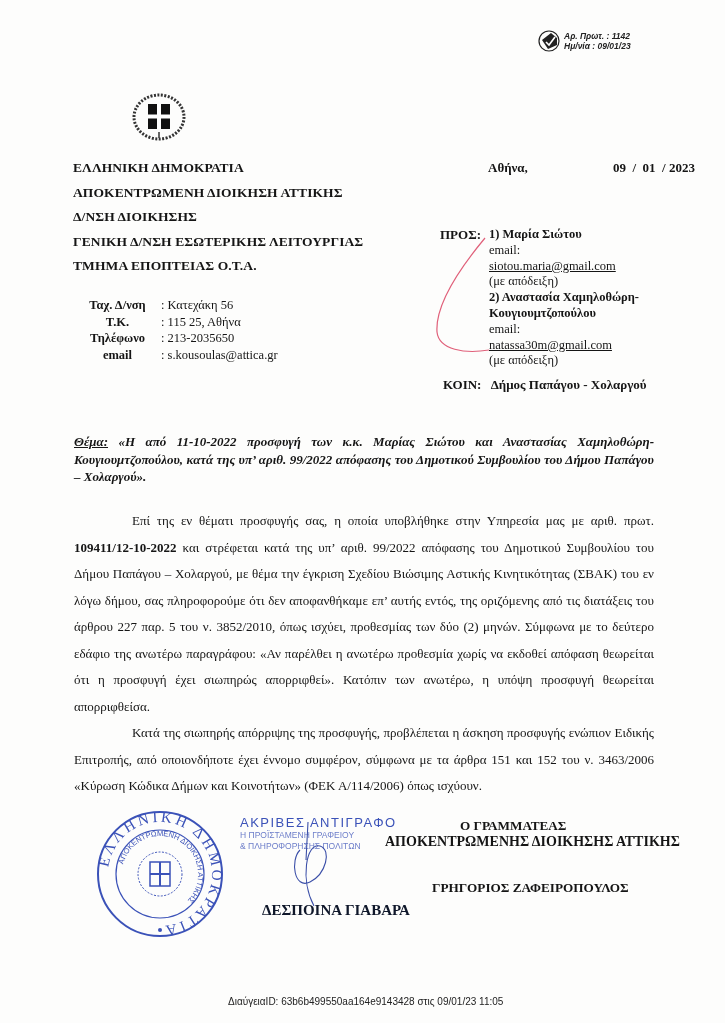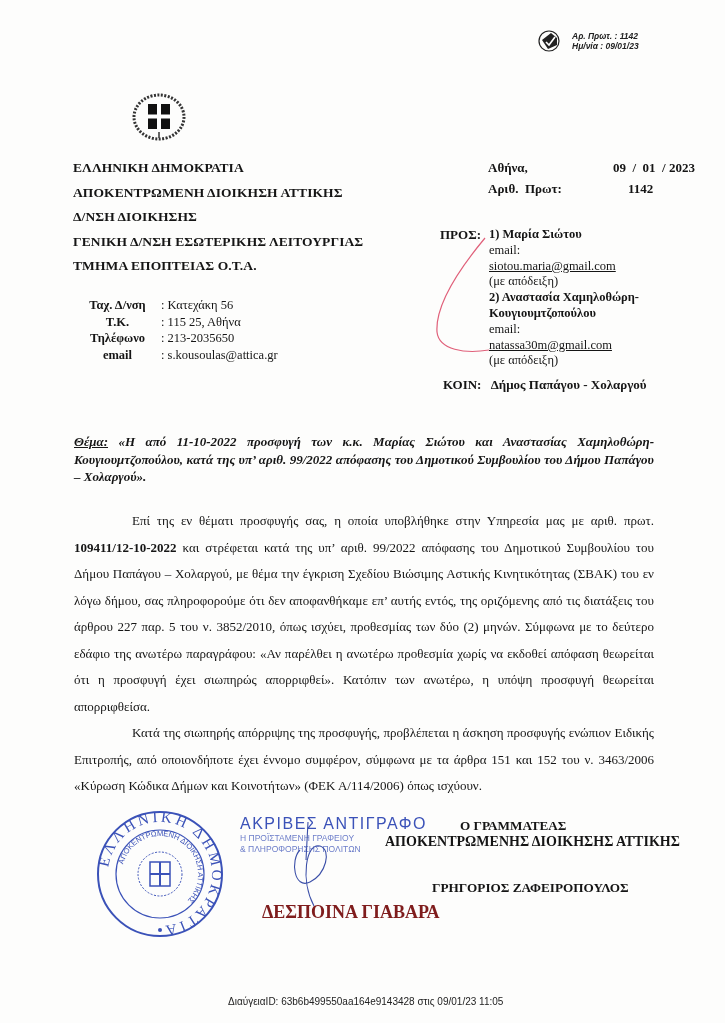--- a/index.html
+++ b/index.html
@@ -4,21 +4,21 @@
   <style>
     html, body { margin: 0; padding: 0; }
     body {
       width: 725px; height: 1023px; background: #fdfdfc; position: relative;
       overflow: hidden; font-family: "Liberation Serif", "DejaVu Serif", serif; color: #151515;
     }
     .abs { position: absolute; }
     .b { font-weight: bold; }
 
     
-    #proto-stamp { left: 538px; top: 30px; display: flex; align-items: center; gap: 12px; }
+    #proto-stamp { left: 538px; top: 30px; display: flex; align-items: center; gap: 4px; }
     #proto-stamp .txt { font-family: "Liberation Sans", "DejaVu Sans", sans-serif; font-size: 8.5px; font-weight: bold; font-style: italic; line-height: 10px; color: #222; }
 
     
     #coat { left: 131px; top: 92px; width: 56px; height: 50px; }
 
     
     #authority { left: 73px; top: 156px; font-size: 13.5px; font-weight: bold; line-height: 24.5px; letter-spacing: 0.1px; }
 
     
     #contact { left: 74px; top: 297px; font-size: 12.5px; line-height: 16.5px; text-align: center; }
@@ -47,23 +47,23 @@
     #body p { margin: 0; text-indent: 58px; }
 
     
     #sig-title { left: 460px; top: 818px; font-size: 13.2px; font-weight: bold; }
     #sig-org { left: 385px; top: 834px; font-size: 14px; font-weight: bold; }
     #sig-name { left: 432px; top: 880px; font-size: 13.2px; font-weight: bold; }
 
     
     #round-stamp { left: 96px; top: 810px; width: 128px; height: 128px; }
     #copy-stamp { left: 240px; top: 815px; color: #3b52b8; font-family: "Liberation Sans", "DejaVu Sans", sans-serif; }
-    #copy-stamp .l1 { font-size: 16px; letter-spacing: 1.5px; }
+    #copy-stamp .l1 { font-size: 13px; letter-spacing: 1.5px; }
     #copy-stamp .l2, #copy-stamp .l3 { font-size: 8.5px; line-height: 11px; opacity: 0.75; }
-    #copy-name { left: 262px; top: 902px; color: #7f1d1d; font-size: 18px; font-weight: bold; }
+    #copy-name { left: 262px; top: 902px; color: #0f172a; font-size: 15px; font-weight: bold; }
     #signature { left: 270px; top: 820px; width: 70px; height: 90px; }
 
     
     #footer { left: 228px; top: 996px; font-family: "Liberation Sans", "DejaVu Sans", sans-serif; font-size: 10px; color: #222; }
 
     
     #check-mark { left: 425px; top: 232px; width: 70px; height: 130px; }
   </style>
 </head>
 <body>
@@ -93,24 +93,20 @@
   <div>ΑΠΟΚΕΝΤΡΩΜΕΝΗ ΔΙΟΙΚΗΣΗ ΑΤΤΙΚΗΣ</div>
   <div>Δ/ΝΣΗ ΔΙΟΙΚΗΣΗΣ</div>
   <div>ΓΕΝΙΚΗ Δ/ΝΣΗ ΕΣΩΤΕΡΙΚΗΣ ΛΕΙΤΟΥΡΓΙΑΣ</div>
   <div>ΤΜΗΜΑ ΕΠΟΠΤΕΙΑΣ Ο.Τ.Α.</div>
 </div>
 
 <div id="datebox" class="abs">
   <div class="row">
     <span class="lbl1">Αθήνα,</span>
     <span style="white-space:pre">09  /  01  / 2023</span>
-  </div>
-  <div class="row">
-    <span class="lbl2" style="white-space:pre">Αριθ.  Πρωτ:</span>
-    <span>1142</span>
   </div>
 </div>
 
 <div id="contact" class="abs">
   <div class="row">
     <span class="lbl">Ταχ. Δ/νση</span>
     <span>: Κατεχάκη 56</span>
   </div>
   <div class="row">
     <span class="lbl">Τ.Κ.</span>

